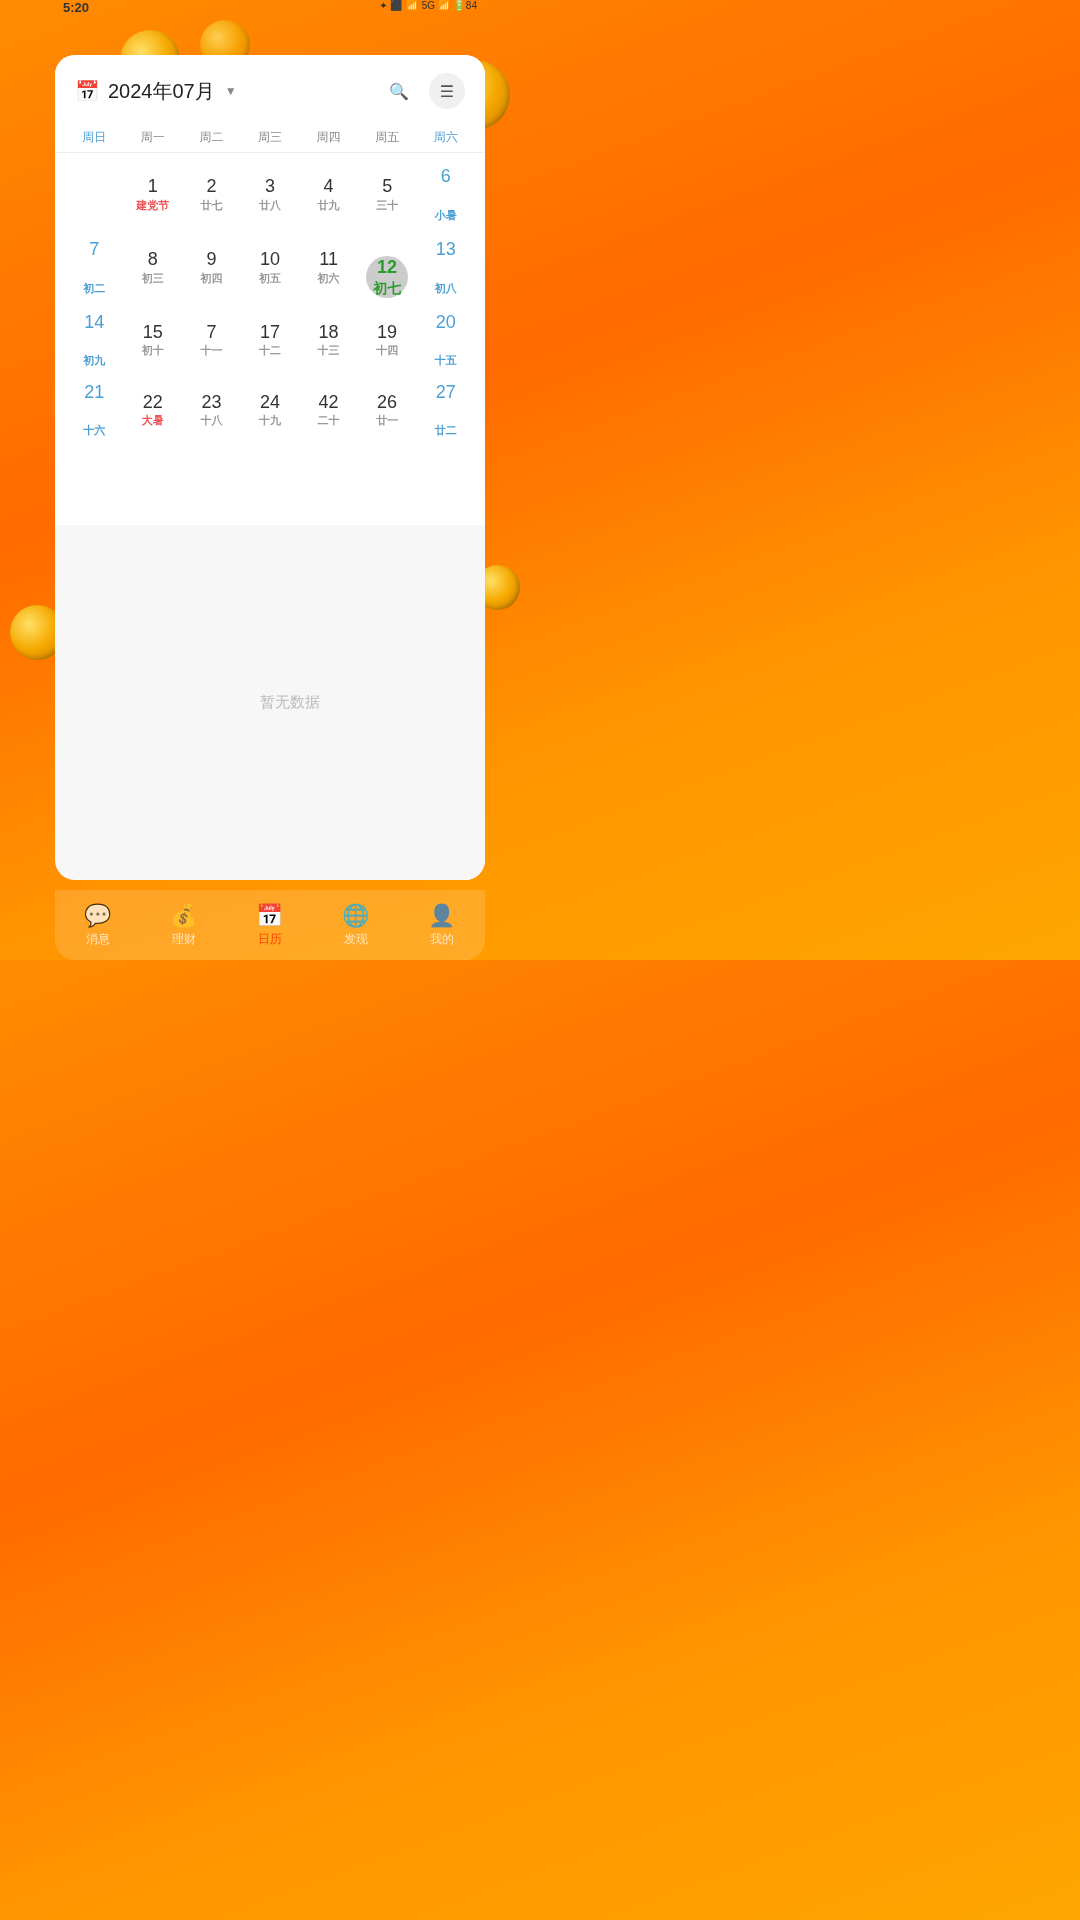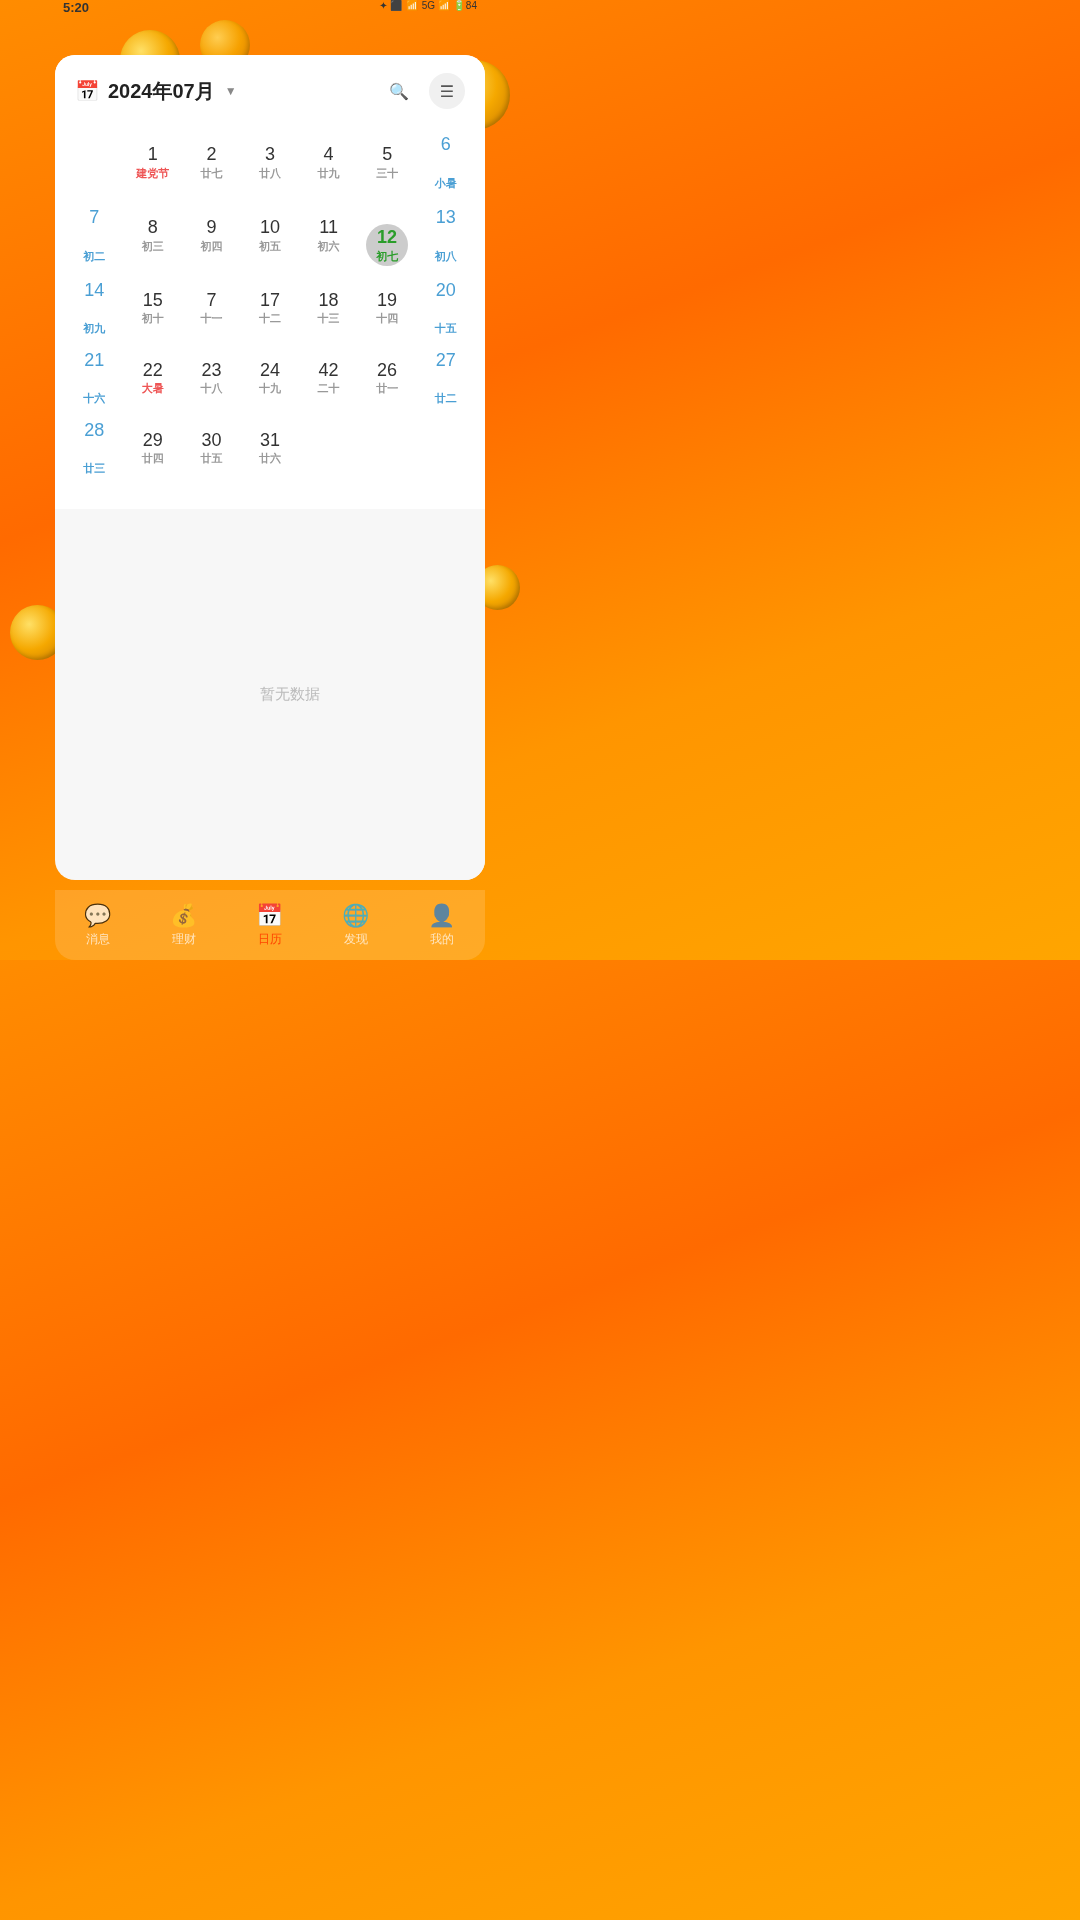--- a/index.html
+++ b/index.html
@@ -82,21 +82,21 @@
       display: flex;
       align-items: center;
       gap: 8px;
     }
     .calendar-icon {
       font-size: 20px;
       color: #555;
     }
     .month-title {
       font-size: 20px;
-      font-weight: 700;
+      font-weight: 400;
       color: #222;
     }
     .dropdown-arrow {
       font-size: 12px;
       color: #888;
       margin-left: 2px;
     }
     .header-right {
       display: flex;
       align-items: center;
@@ -264,20 +264,29 @@
     <div class="header-right">
       <div class="icon-btn search-icon-btn">
         <span>🔍</span>
       </div>
       <div class="icon-btn">
         <span>☰</span>
       </div>
     </div>
   </div>
 
+  <div class="weekdays">
+    <div class="weekday weekend">周日</div>
+    <div class="weekday">周一</div>
+    <div class="weekday">周二</div>
+    <div class="weekday">周三</div>
+    <div class="weekday">周四</div>
+    <div class="weekday">周五</div>
+    <div class="weekday weekend">周六</div>
+  </div>
 
   <div class="calendar-grid">
 
     <div class="cal-week">
       <div class="cal-day"></div>
       <div class="cal-day">
         <span class="day-num">1</span>
         <span class="day-lunar" style="color:#e55">建党节</span>
       </div>
       <div class="cal-day">
@@ -320,21 +329,21 @@
         <span class="day-lunar">初五</span>
       </div>
       <div class="cal-day">
         <span class="day-num">11</span>
         <span class="day-lunar">初六</span>
       </div>
 
       <div class="cal-day" style="align-items:center;justify-content:center;">
         <div style="width:42px;height:42px;border-radius:50%;background:#ccc;display:flex;flex-direction:column;align-items:center;justify-content:center;margin-top:20px;">
           <span class="day-num" style="color:#2a9d2a;font-weight:700;font-size:18px;">12</span>
-          <span class="day-lunar" style="color:#2a9d2a;font-size:11px;">初七</span>
+          <span class="day-lunar" style="color:#2a9d2a;font-size:14px;">初七</span>
         </div>
       </div>
       <div class="cal-day weekend">
         <span class="day-num">13</span>
         <span class="day-lunar" style="color:#4a9fd4">初八</span>
       </div>
     </div>
 
     <div class="cal-week">
       <div class="cal-day weekend">
@@ -391,41 +400,20 @@
       <div class="cal-day">
         <span class="day-num">26</span>
         <span class="day-lunar">廿一</span>
       </div>
       <div class="cal-day weekend">
         <span class="day-num">27</span>
         <span class="day-lunar" style="color:#4a9fd4">廿二</span>
       </div>
     </div>
 
-    <div class="cal-week">
-      <div class="cal-day weekend">
-        <span class="day-num">28</span>
-        <span class="day-lunar" style="color:#4a9fd4">廿三</span>
-      </div>
-      <div class="cal-day">
-        <span class="day-num">29</span>
-        <span class="day-lunar">廿四</span>
-      </div>
-      <div class="cal-day">
-        <span class="day-num">30</span>
-        <span class="day-lunar">廿五</span>
-      </div>
-      <div class="cal-day">
-        <span class="day-num">31</span>
-        <span class="day-lunar">廿六</span>
-      </div>
-      <div class="cal-day"></div>
-      <div class="cal-day"></div>
-      <div class="cal-day"></div>
-    </div>
   </div>
 
   <div class="no-data-area">
     <span class="no-data-text">暂无数据</span>
   </div>
 
 </div>
 
 <div class="bottom-nav">
   <div class="nav-item">

